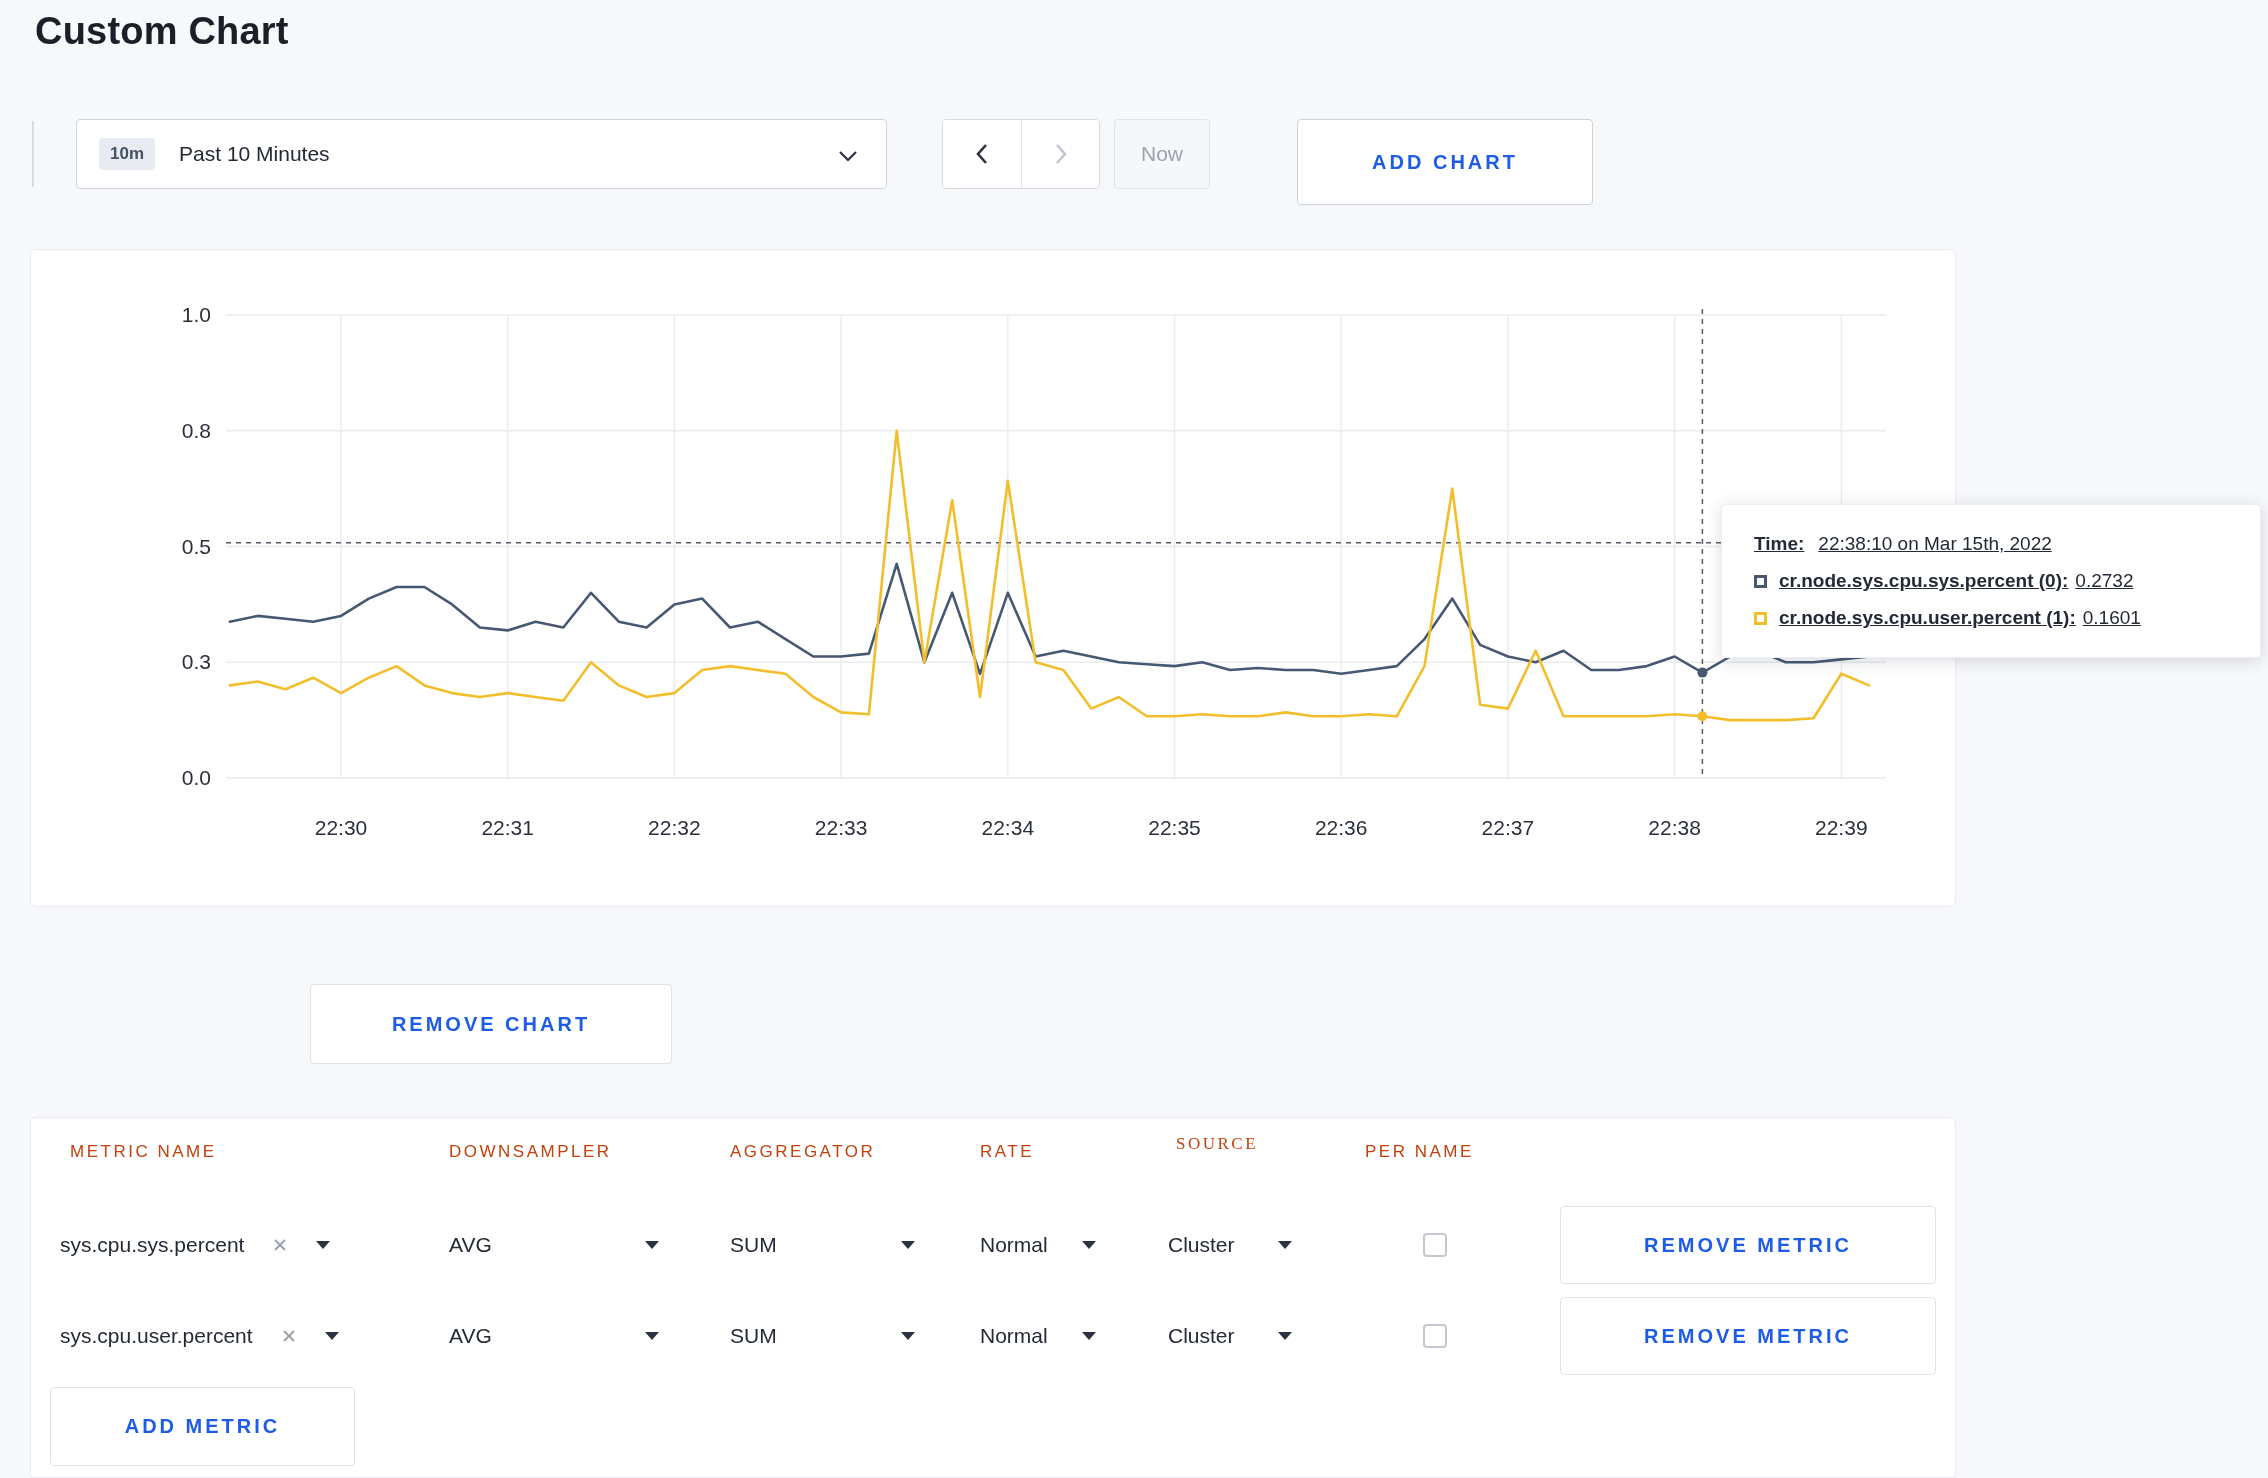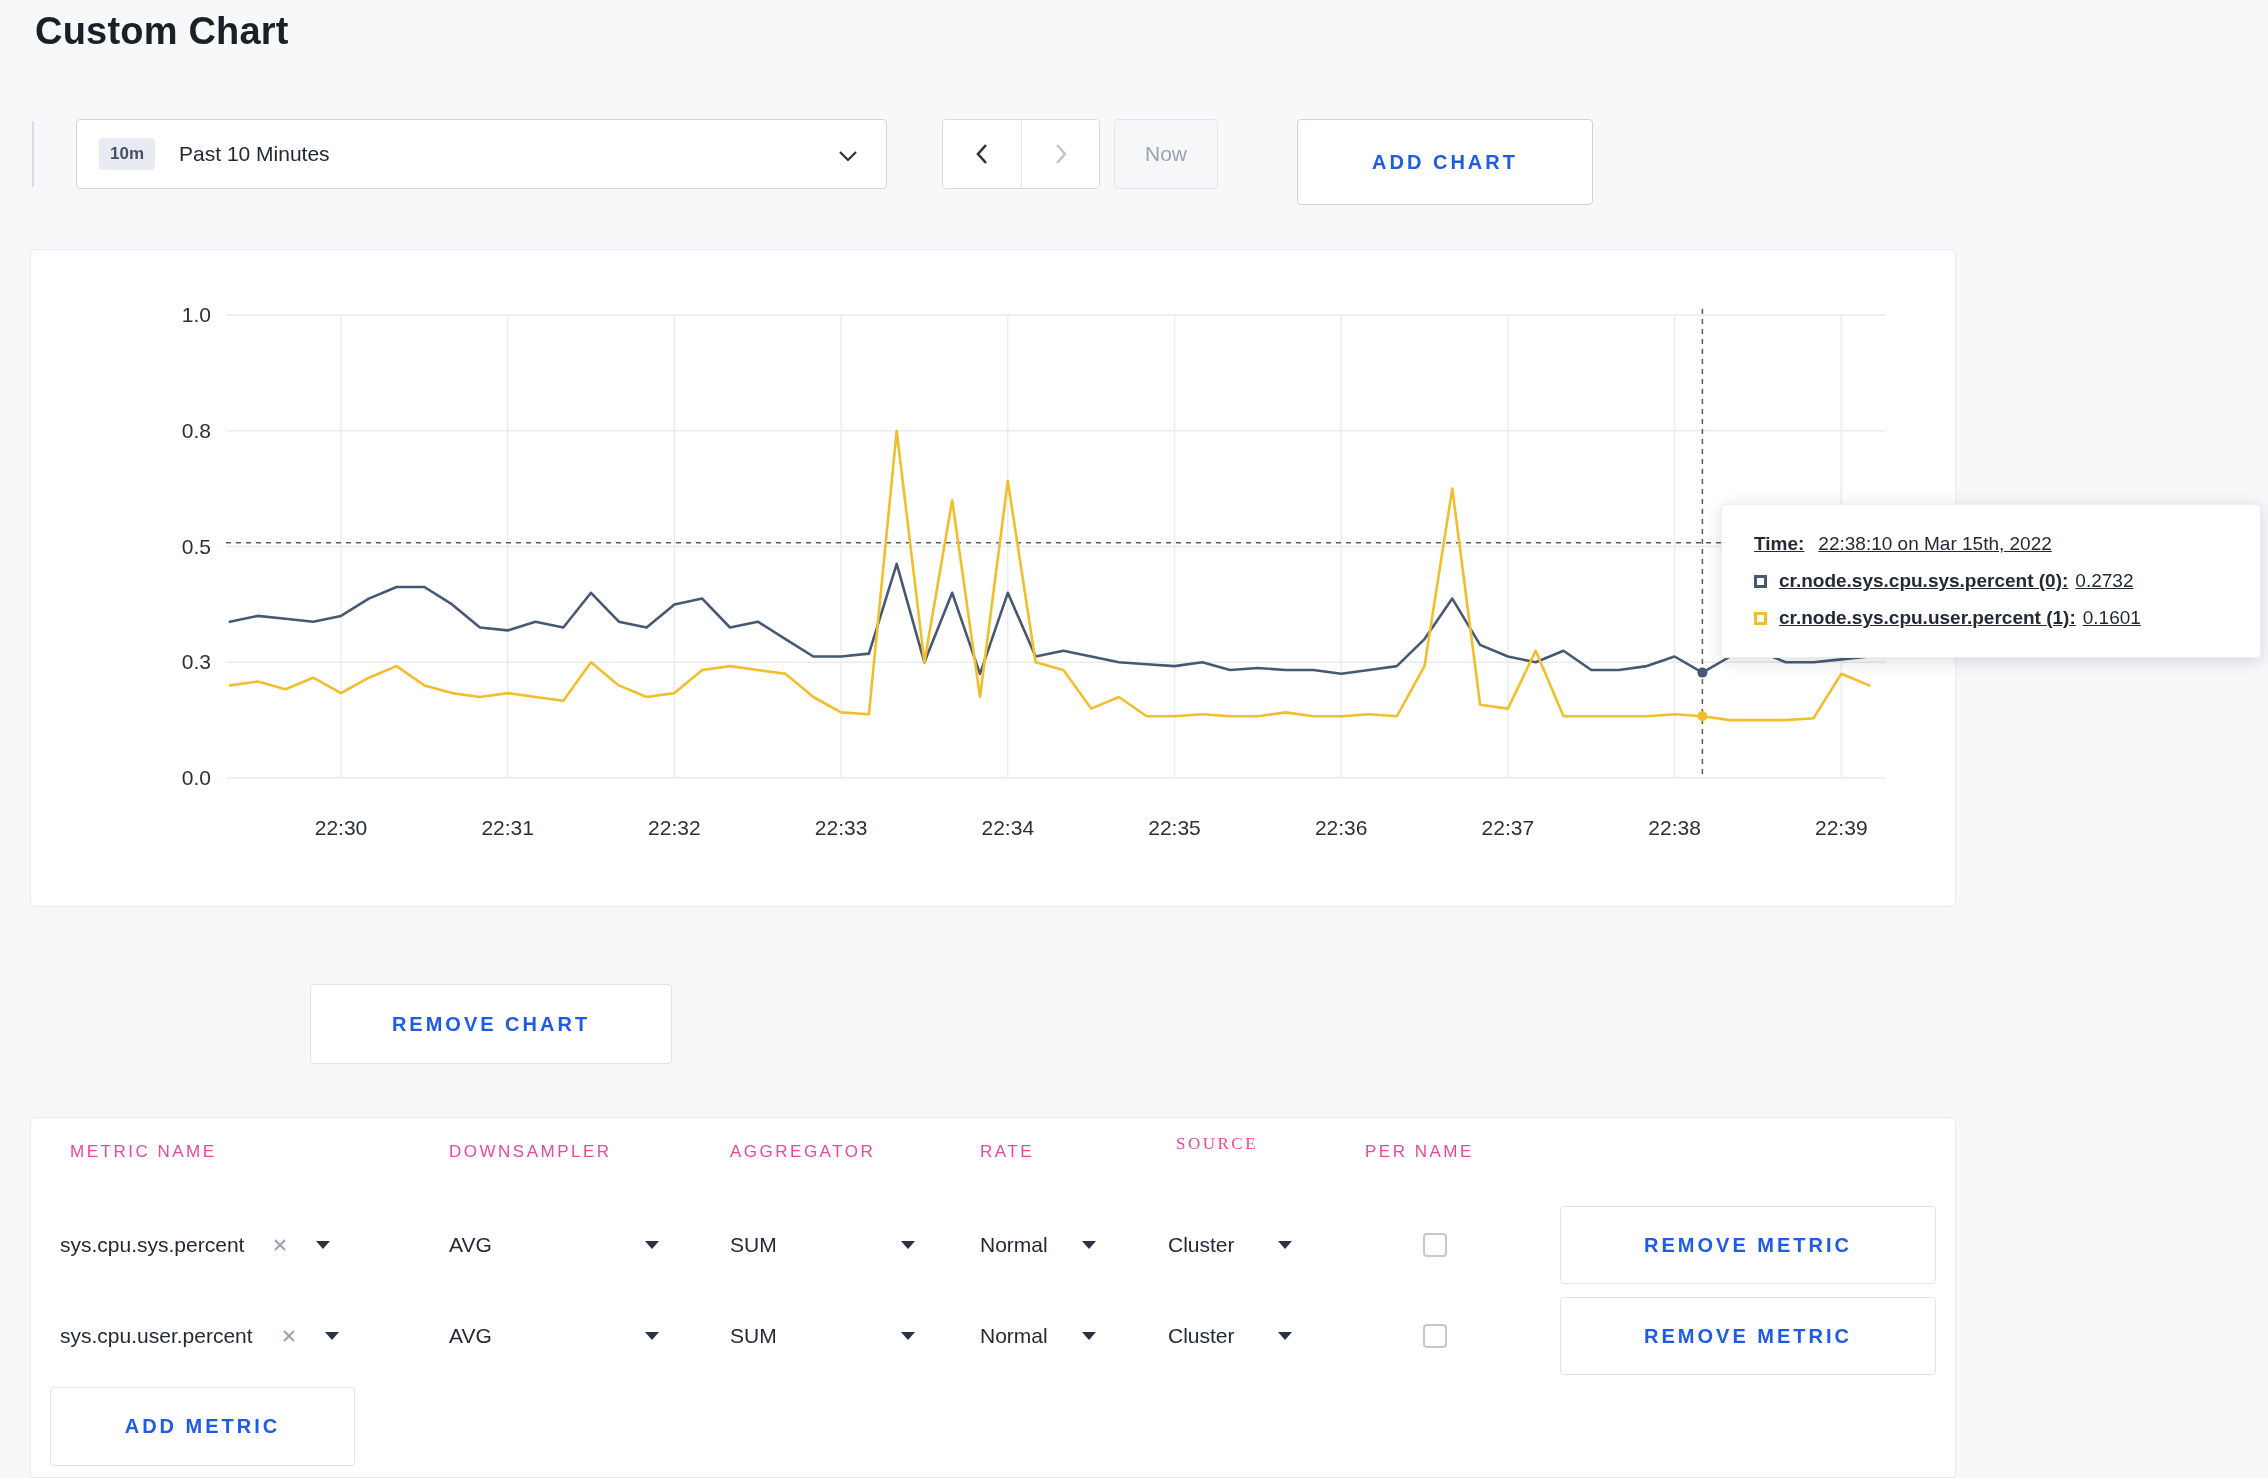--- a/index.html
+++ b/index.html
@@ -71,21 +71,21 @@
   .tooltip-series-label { font-weight:700; }
   .tooltip-series-value { font-weight:400; margin-left:7px; }
 
   .units-box {
     display:flex; align-items:center; justify-content:center; gap:16px;
     background:#fff; border:1.5px solid #dfe3e9; border-radius:4px;
     font-size:21px; font-weight:700; cursor:pointer;
   }
 
   .col-header {
-    font-size:17px; letter-spacing:2.5px; color:#ec4899; white-space:nowrap;
+    font-size:17px; letter-spacing:2.5px; color:#c2410c; white-space:nowrap;
   }
   .cell-select {
     display:flex; align-items:center; justify-content:space-between;
     font-size:21px; color:#242a35; cursor:pointer;
   }
   .cell-select-flex {
     display:flex; align-items:center; gap:29px;
     font-size:21px; color:#242a35; cursor:pointer;
   }
   .caret-down {
@@ -121,21 +121,21 @@
         <polyline points="12,3 4,12 12,21" fill="none" stroke="#2c3340" stroke-width="2.6"></polyline>
       </svg>
     </button>
     <button class="nav-btn">
       <svg width="16" height="24" viewBox="0 0 16 24">
         <polyline points="4,3 12,12 4,21" fill="none" stroke="#c0c6cf" stroke-width="2.6"></polyline>
       </svg>
     </button>
   </div>
 
-  <button class="abs btn-plain" style="left:1114px; top:119px; width:104px; height:70px;">Now</button>
+  <button class="abs btn-plain" style="left:1114px; top:119px; width:96px; height:70px;">Now</button>
 
   <button class="abs btn-outline-blue" style="left:1297px; top:119px; width:296px; height:86px; border-color:#ccd3dd;">ADD CHART</button>
 
   <div class="abs card" style="left:30px; top:249px; width:1926px; height:658px;">
     <svg id="chart-svg" width="1926" height="658" viewBox="0 0 1926 658">
         <line x1="195" y1="528" x2="1855" y2="528" stroke="#e9ebef" stroke-width="1.4"></line>
         <text x="180" y="535" text-anchor="end">0.0</text>
         <line x1="195" y1="412.25" x2="1855" y2="412.25" stroke="#e9ebef" stroke-width="1.4"></line>
         <text x="180" y="419.25" text-anchor="end">0.3</text>
         <line x1="195" y1="296.5" x2="1855" y2="296.5" stroke="#e9ebef" stroke-width="1.4"></line>

